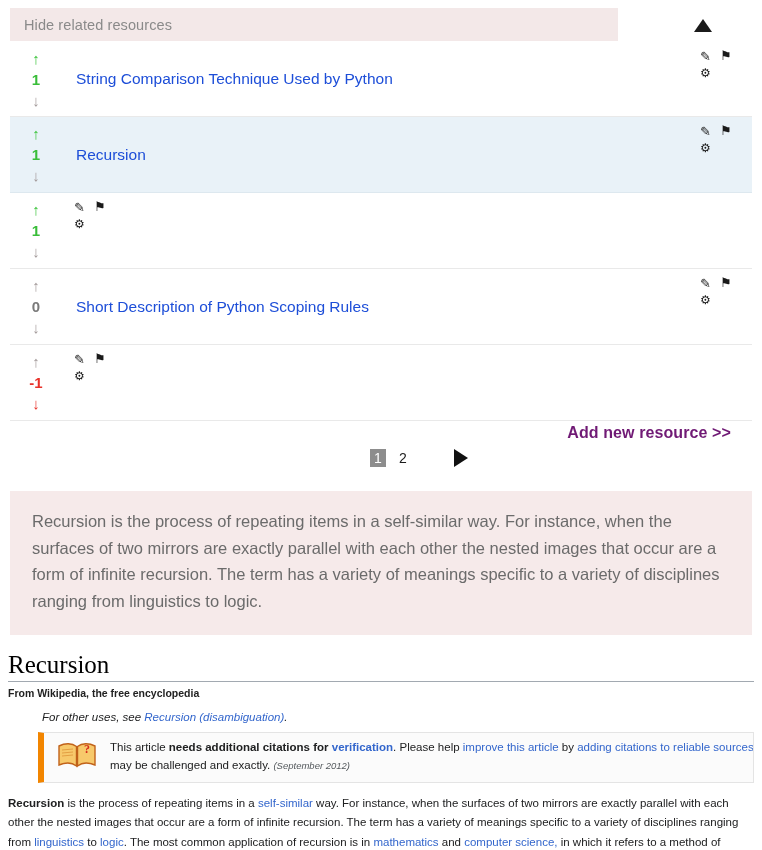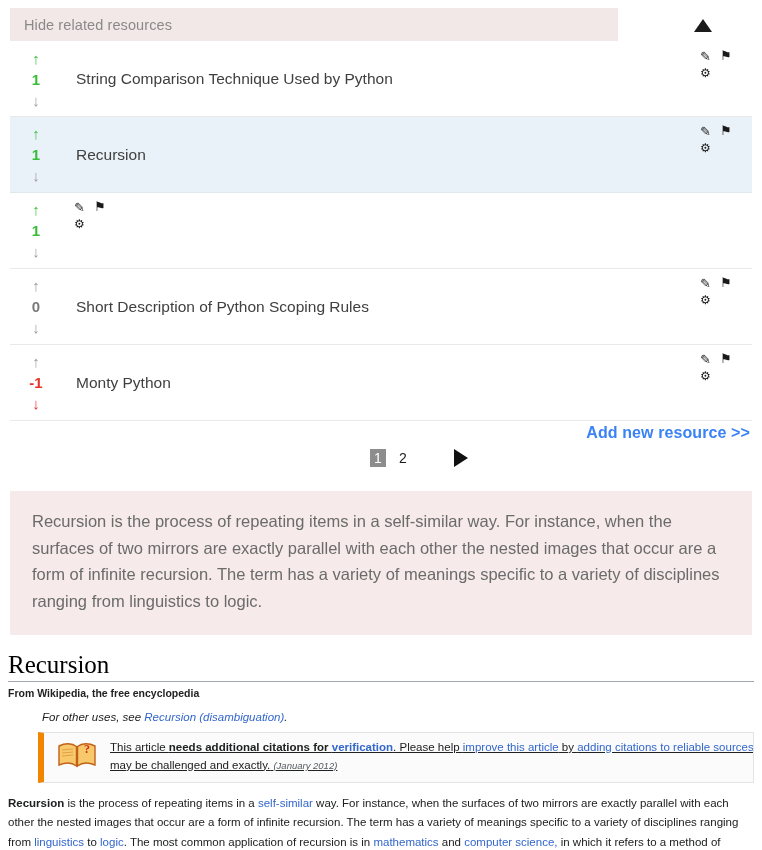--- a/index.html
+++ b/index.html
@@ -86,21 +86,21 @@
   .arrow-idle  { color: #a39a9a; }
   .score-pos   { color: #39bd39; }
   .score-zero  { color: #7a7a7a; }
   .score-neg   { color: #e8322a; }
 
   .res-title {
     flex: 1 1 auto;
     display: flex;
     align-items: center;
     font-size: 15.5px;
-    color: #404040;
+    color: #1d4ed8;
     padding-left: 20px;
   }
 
   .res-actions {
     flex: 0 0 70px;
     position: relative;
     padding-top: 8px;
   }
   .act {
     position: absolute;
@@ -109,25 +109,25 @@
     line-height: 1;
   }
   .act-edit { left: 18px; top: 8px; font-size: 13px; }
   .act-flag { left: 38px; top: 7px; font-size: 13px; }
   .act-gear { left: 18px; top: 25px; font-size: 12px; }
 
   
   .panel-footer { width: 742px; position: relative; height: 62px; }
   .add-resource {
     position: absolute;
-    right: 2px;
+    right: 21px;
     top: 3px;
     font-size: 16px;
     font-weight: bold;
-    color: #3b82f6;
+    color: #701a75;
     text-decoration: none;
     letter-spacing: .1px;
     cursor: pointer;
   }
   .pager {
     position: absolute;
     left: 360px;
     top: 28px;
     display: flex;
     align-items: center;
@@ -209,21 +209,20 @@
     position: relative;
     width: 40px; height: 28px;
   }
   .ambox-text {
     font-size: 11.5px;
     line-height: 1.55;
     color: #202122;
     padding-right: 4px;
     white-space: nowrap;
     overflow: hidden;
-    text-decoration: underline;
   }
   .ambox-text .l2 { white-space: normal; }
   .dateline { font-size: 9.5px; font-style: italic; color: #54595d; }
 
   .wiki-body {
     margin: 11px 0 0 0;
     font-size: 11.5px;
     line-height: 1.72;
     color: #202122;
     text-align: left;
@@ -293,21 +292,20 @@
           <span class="act act-flag">⚑</span>
           <span class="act act-gear">⚙</span>
         </div>
       </div>
       <div class="res-row">
         <div class="vote">
           <span class="vote-arrow arrow-idle">↑</span>
           <span class="vote-score score-neg">-1</span>
           <span class="vote-arrow down-active">↓</span>
         </div>
-        <div class="res-title">Monty Python</div>
         <div class="res-actions">
           <span class="act act-edit">✎</span>
           <span class="act act-flag">⚑</span>
           <span class="act act-gear">⚙</span>
         </div>
       </div>
     </div>
 
   <div class="panel-footer">
     <a class="add-resource">Add new resource &gt;&gt;</a>
@@ -337,20 +335,20 @@
         <path d="M2 5 C8 2 15 2 19.5 5.5 L19.5 25 C15 21.5 8 21.5 2 24 Z" fill="#f7c96b" stroke="#c1621a" stroke-width="1.4"></path>
         <path d="M38 5 C32 2 25 2 20.5 5.5 L20.5 25 C25 21.5 32 21.5 38 24 Z" fill="#f7c96b" stroke="#c1621a" stroke-width="1.4"></path>
         <line x1="20" y1="5.5" x2="20" y2="25" stroke="#c1621a" stroke-width="1.4"></line>
         <path d="M5 9 L16 8 M5 12 L16 11 M5 15 L16 14" stroke="#e09a3e" stroke-width="0.9"></path>
         <text x="27" y="12" font-family="Liberation Serif, serif" font-size="12" font-weight="bold" fill="#d42b1a">?</text>
       </svg>
     </div>
     <div class="ambox-text">
       <div class="l1"><span>This article </span><b>needs additional citations for </b><a class="wlink" style="font-weight:bold">verification</a><span>. Please help </span><a class="wlink">improve this article</a><span> by </span><a class="wlink">adding citations to reliable sources</a></div>
       <div class="l2"><span>may be challenged and exactly.</span>
-        <span class="dateline">(January 2012)</span></div>
+        <span class="dateline">(September 2012)</span></div>
     </div>
   </div>
 
   <div class="wiki-body">
     <p><b>Recursion</b><span> is the process of repeating items in a </span><a class="wlink">self-similar</a><span> way. For instance, when the surfaces of two mirrors are exactly parallel with each other the nested images that occur are a form of infinite recursion. The term has a variety of meanings specific to a variety of disciplines ranging from </span><a class="wlink">linguistics</a><span> to </span><a class="wlink">logic</a><span>. The most common application of recursion is in </span><a class="wlink">mathematics</a><span> and </span><a class="wlink">computer science,</a><span> in which it refers to a method of defining </span></p>
   </div>
 </div>
 
 </body></html>

